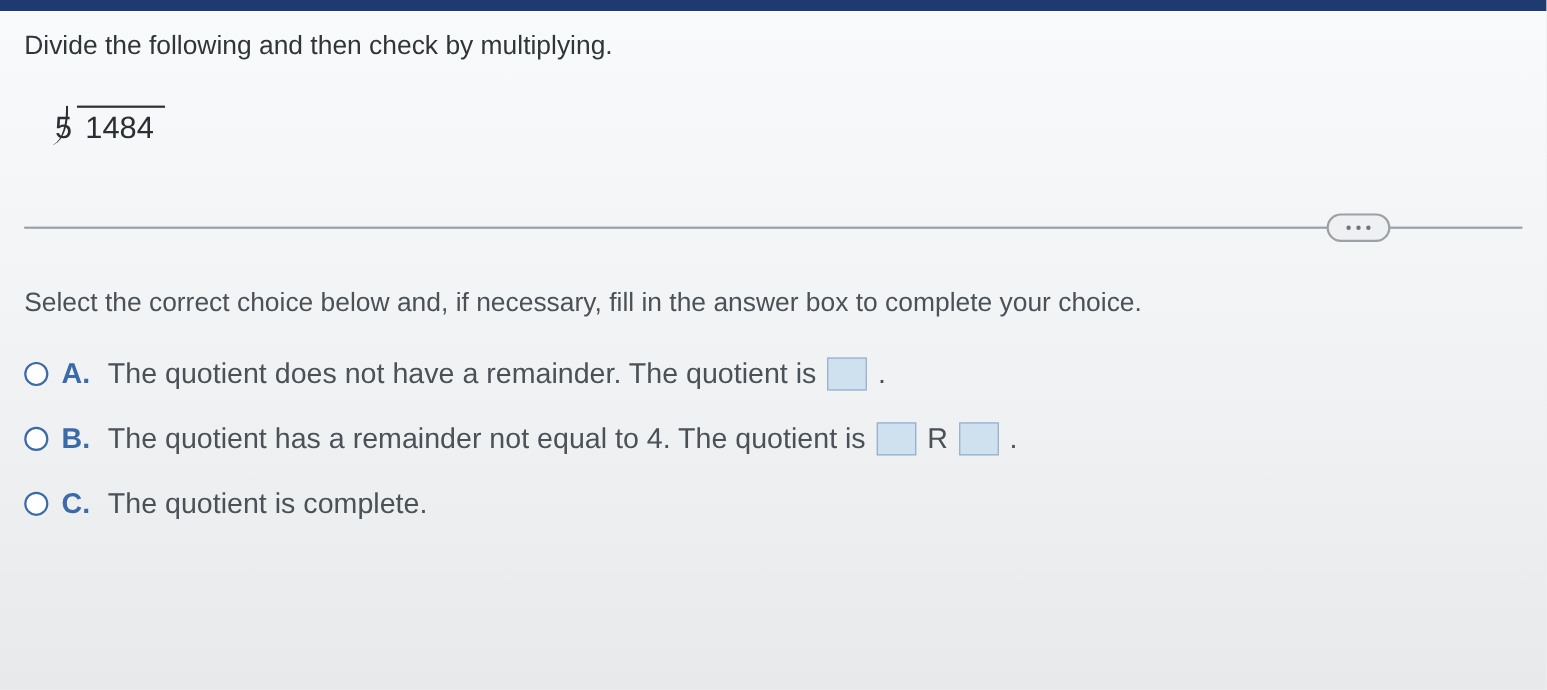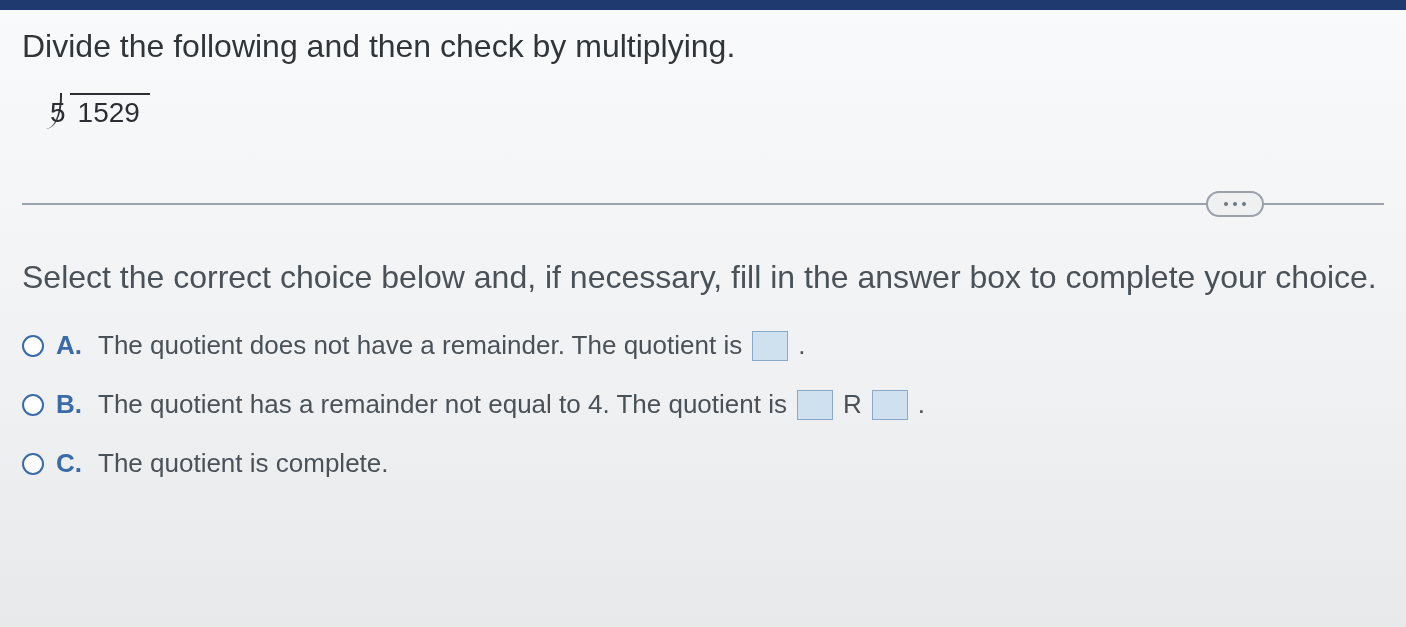--- a/index.html
+++ b/index.html
@@ -17,23 +17,23 @@
     height: 10px;
     background: #1e3a6e;
   }
   .page {
     padding: 18px 22px 0 22px;
     background: linear-gradient(180deg, #f9fafb 0%, #f0f1f3 60%, #e7e9eb 100%);
     height: calc(100% - 10px);
     position: relative;
   }
   .question-prompt {
-    font-size: 32px;
+    font-size: 24px;
     color: #303539;
-    margin-bottom: 28px;
+    margin-bottom: 40px;
   }
   .long-division {
     margin-left: 28px;
     display: inline-flex;
     align-items: flex-start;
     font-size: 28px;
     color: #2b2f33;
   }
   .divisor {
     padding-right: 4px;
@@ -96,21 +96,21 @@
     gap: 5px;
   }
   .ellipsis-pill .dot {
     width: 4px;
     height: 4px;
     border-radius: 50%;
     background: #6e767d;
   }
   .instruct {
     margin-top: 38px;
-    font-size: 32px;
+    font-size: 24px;
     color: #4a5157;
   }
   .choices {
     margin-top: 34px;
   }
   .choice {
     display: flex;
     align-items: center;
     margin-bottom: 28px;
     font-size: 26px;
@@ -155,21 +155,21 @@
 
 <div class="top-bar"></div>
 
 <div class="page">
 
   <div class="question-prompt">Divide the following and then check by multiplying.</div>
 
   <div class="long-division">
     <span class="divisor">5</span>
     <span class="dividend-wrap">
-      <span>1529</span>
+      <span>1484</span>
     </span>
   </div>
 
   <div class="separator-row">
     <hr class="hr-line">
     <div class="ellipsis-pill">
       <span class="dot"></span>
       <span class="dot"></span>
       <span class="dot"></span>
     </div>

